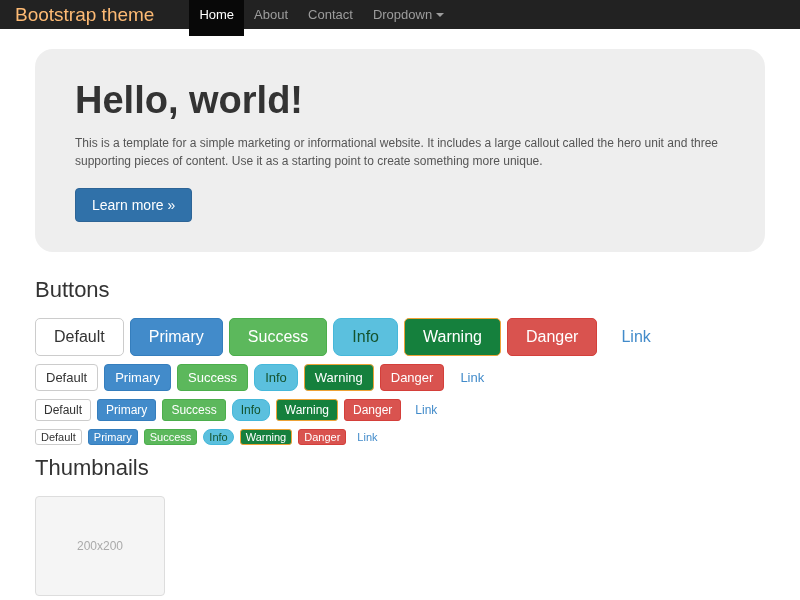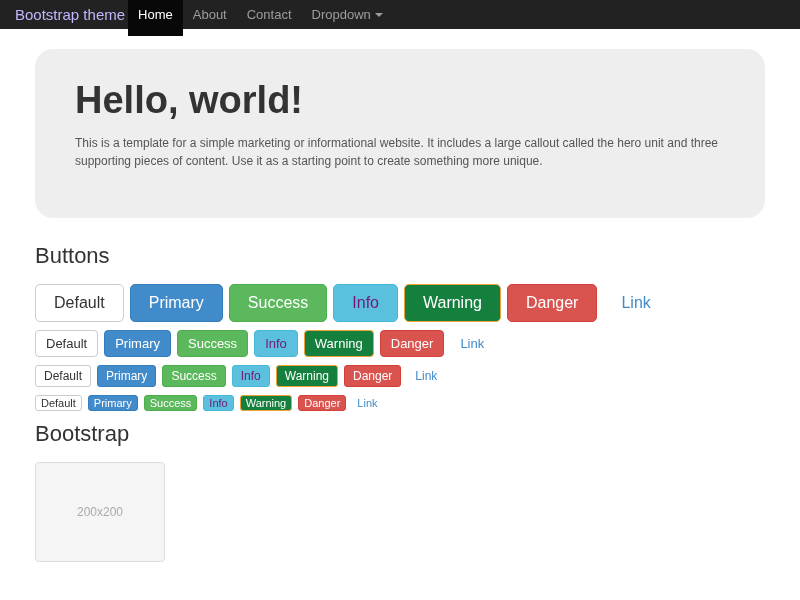--- a/index.html
+++ b/index.html
@@ -7,23 +7,23 @@
 
     
     .navbar {
       background-color: #222;
       height: 29px;
       display: flex;
       align-items: center;
       padding: 0 15px;
     }
     .navbar-brand {
-      color: #c4b5fd;
-      font-size: 15px;
-      margin-right: 3px;
+      color: #fdba74;
+      font-size: 19px;
+      margin-right: 35px;
       text-decoration: none;
     }
     .nav-items {
       display: flex;
       align-items: center;
       gap: 0;
     }
     .nav-item {
       color: #9d9d9d;
       font-size: 13px;
@@ -120,21 +120,21 @@
     
     .btn-lg { padding: 9px 18px; font-size: 16px; border-radius: 5px; }
     .btn-md { padding: 5px 10px; font-size: 13px; border-radius: 4px; }
     .btn-sm { padding: 3px 8px; font-size: 12px; border-radius: 3px; }
     .btn-xs { padding: 1px 5px; font-size: 11px; border-radius: 3px; }
 
     
     .btn-default { background-color: #fff; color: #333; border-color: #ccc; text-align: center; }
     .btn-primary { background-color: #428bca; color: #fff; border-color: #357ebd; }
     .btn-success { background-color: #5cb85c; color: #fff; border-color: #4cae4c; }
-    .btn-info { background-color: #5bc0de; color: #701a75; border-color: #46b8da; }
+    .btn-info { background-color: #5bc0de; color: #14532d; border-color: #46b8da; border-radius: 8px; }
     .btn-warning { background-color: #15803d; color: #fff; border-color: #eea236; }
     .btn-danger { background-color: #d9534f; color: #fff; border-color: #d43f3a; }
     .btn-link { background: none; border: none; color: #428bca; text-decoration: none; }
 
     
     .thumbnails-section { margin-top: 10px; }
     .thumbnail-box {
       width: 130px;
       height: 100px;
       border: 1px solid #ddd;
@@ -164,20 +164,21 @@
       </span>
     </a>
   </div>
 </nav>
 
 <div class="container">
 
   <div class="jumbotron">
     <h1>Hello, world!</h1>
     <p>This is a template for a simple marketing or informational website. It includes a large callout called the hero unit and three supporting pieces of content. Use it as a starting point to create something more unique.</p>
+    <button class="btn-learn-more">Learn more »</button>
   </div>
 
   <div class="buttons-section">
     <h2 class="section-heading">Buttons</h2>
 
     <div class="btn-row">
       <button class="btn btn-default btn-lg">Default</button>
       <button class="btn btn-primary btn-lg">Primary</button>
       <button class="btn btn-success btn-lg">Success</button>
       <button class="btn btn-info btn-lg">Info</button>
@@ -211,19 +212,19 @@
       <button class="btn btn-primary btn-xs">Primary</button>
       <button class="btn btn-success btn-xs">Success</button>
       <button class="btn btn-info btn-xs">Info</button>
       <button class="btn btn-warning btn-xs">Warning</button>
       <button class="btn btn-danger btn-xs">Danger</button>
       <button class="btn btn-link btn-xs">Link</button>
     </div>
   </div>
 
   <div class="thumbnails-section">
-    <h2 class="section-heading">Bootstrap</h2>
+    <h2 class="section-heading">Thumbnails</h2>
     <div class="thumbnail-box">
       <span>200x200</span>
     </div>
   </div>
 
 </div>
 
 </body></html>

